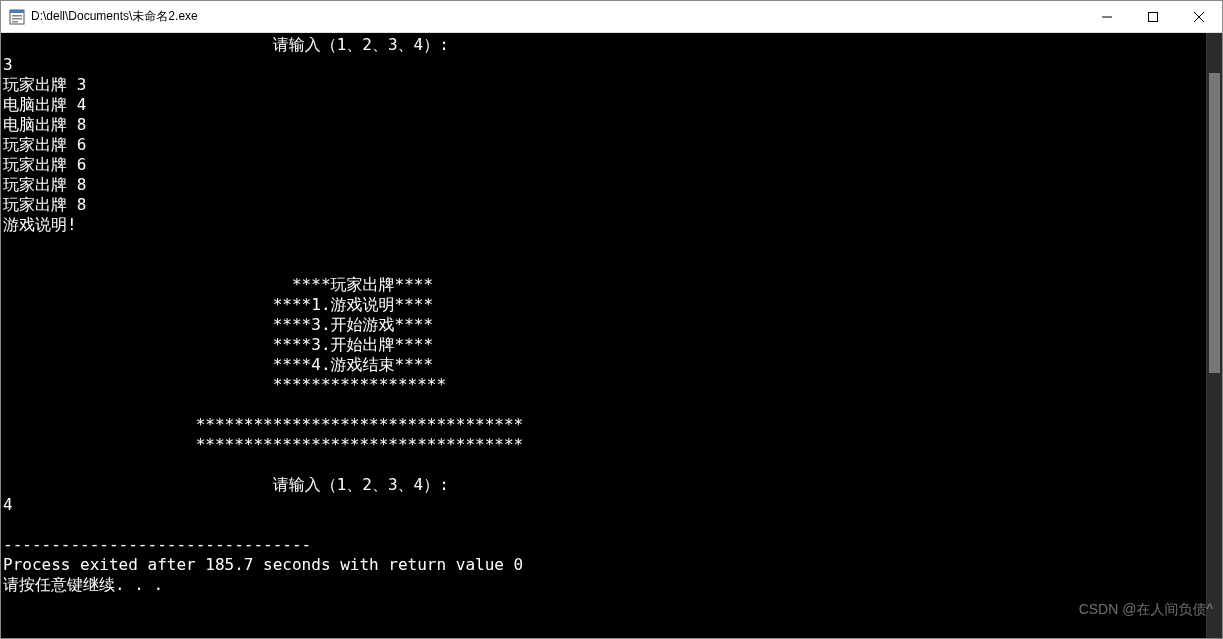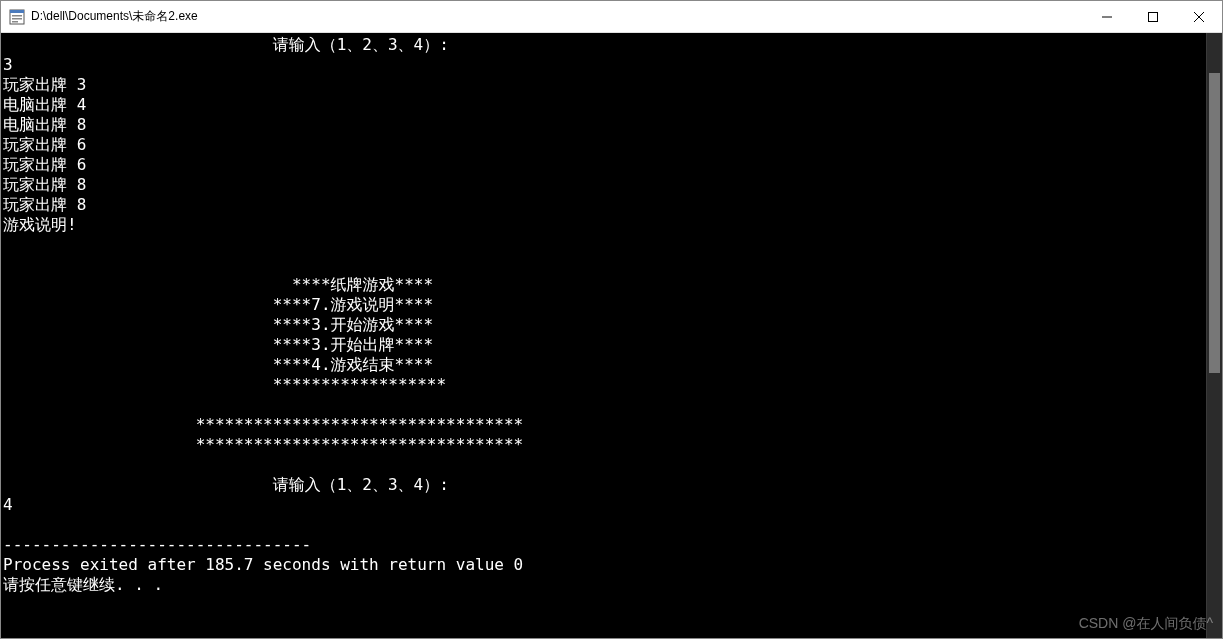--- a/index.html
+++ b/index.html
@@ -96,21 +96,21 @@
       top: 40px;
       left: 2px;
       right: 2px;
       height: 300px;
       background: #777;
       border-radius: 0;
     }
     .watermark {
       position: absolute;
       right: 10px;
-      bottom: 6px;
+      bottom: 20px;
       color: rgba(200,200,200,0.55);
       font-size: 14px;
       font-family: "Microsoft YaHei", sans-serif;
       pointer-events: none;
     }
   </style>
 </head>
 <body>
 
 <div class="window">
@@ -153,22 +153,22 @@
 <span>玩家出牌 3</span>
 <span>电脑出牌 4</span>
 <span>电脑出牌 8</span>
 <span>玩家出牌 6</span>
 <span>玩家出牌 6</span>
 <span>玩家出牌 8</span>
 <span>玩家出牌 8</span>
 <span>游戏说明!</span>
 <span></span>
 <span></span>
-<span><span>                              </span><span>****纸牌游戏****</span></span>
-<span><span>                            </span><span>****7.游戏说明****</span></span>
+<span><span>                              </span><span>****玩家出牌****</span></span>
+<span><span>                            </span><span>****1.游戏说明****</span></span>
 <span><span>                            </span><span>****3.开始游戏****</span></span>
 <span><span>                            </span><span>****3.开始出牌****</span></span>
 <span><span>                            </span><span>****4.游戏结束****</span></span>
 <span><span>                            </span><span>******************</span></span>
 <span></span>
 <span><span>                    </span><span>**********************************</span></span>
 <span><span>                    </span><span>**********************************</span></span>
 <span></span>
 <span><span>                            </span><span>请输入（1、2、3、4）:</span></span>
 <span>4</span>

